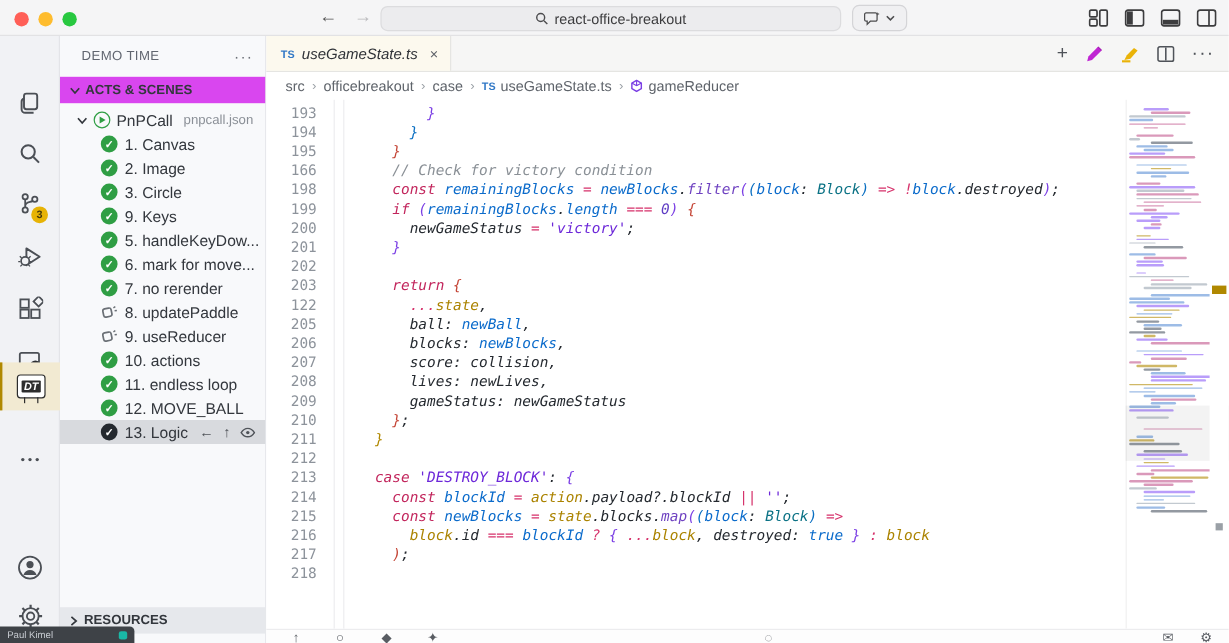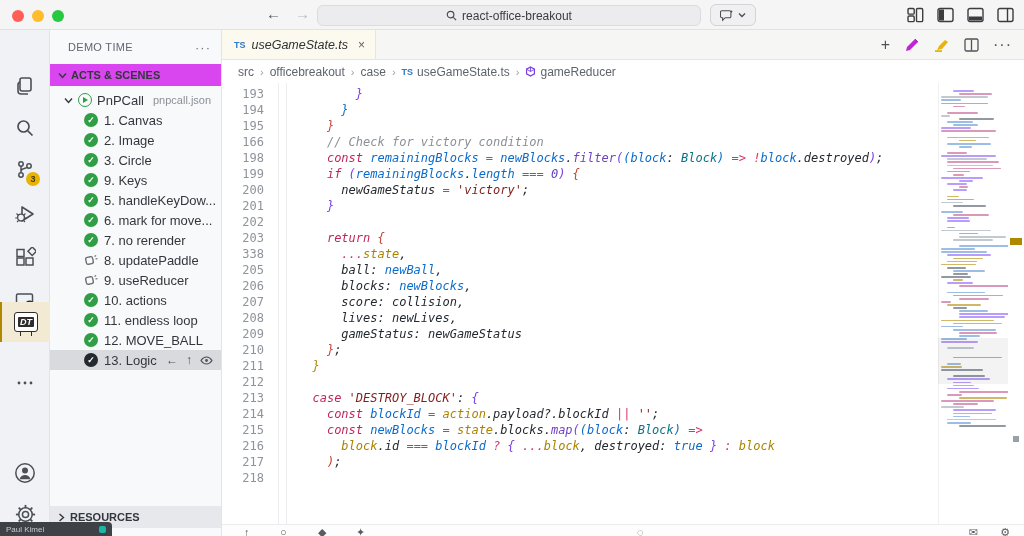--- a/index.html
+++ b/index.html
@@ -82,21 +82,21 @@
   .guide { position:absolute; top:0; bottom:0; width:1px; background:#ededef; }
   .code-line { display:flex; height:16px; line-height:16px; white-space:pre; }
   .code-line .num { width:42px; text-align:right; color:#8d939b; font-style:normal; flex:none; }
   .code-line .src { padding-left:34px; }
   .tok-kw  { color:#c2255c; }
   .tok-op  { color:#d6336c; }
   .tok-var { color:#0b6bcb; }
   .tok-param { color:#ab8300; }
   .tok-fn  { color:#6f42c1; }
   .tok-type{ color:#0b7285; }
-  .tok-str { color:#7f1d1d; }
+  .tok-str { color:#6d28d9; }
   .tok-num { color:#5f3dc4; }
   .tok-bool{ color:#0b6bcb; }
   .tok-com { color:#8a9096; }
   .tok-txt { color:#24292f; }
   .tok-pun { color:#24292f; }
   .tok-b1 { color:#c44536; }
   .tok-b2 { color:#7b3fe4; }
   .tok-b3 { color:#0a6fc2; }
   .tok-bg { color:#b08800; }
 
@@ -405,21 +405,21 @@
             <div class="code-line"><span class="num">193</span><span class="src">        <span class="tok-b2">}</span></span></div>
             <div class="code-line"><span class="num">194</span><span class="src">      <span class="tok-b3">}</span></span></div>
             <div class="code-line"><span class="num">195</span><span class="src">    <span class="tok-b1">}</span></span></div>
             <div class="code-line"><span class="num">166</span><span class="src">    <span class="tok-com">// Check for victory condition</span></span></div>
             <div class="code-line"><span class="num">198</span><span class="src">    <span class="tok-kw">const </span><span class="tok-var">remainingBlocks </span><span class="tok-op">= </span><span class="tok-var">newBlocks</span><span class="tok-pun">.</span><span class="tok-fn">filter</span><span class="tok-b2">(</span><span class="tok-b3">(</span><span class="tok-var">block</span><span class="tok-pun">: </span><span class="tok-type">Block</span><span class="tok-b3">) </span><span class="tok-op">=&gt; </span><span class="tok-op">!</span><span class="tok-var">block</span><span class="tok-pun">.</span><span class="tok-txt">destroyed</span><span class="tok-b2">)</span><span class="tok-pun">;</span></span></div>
             <div class="code-line"><span class="num">199</span><span class="src">    <span class="tok-kw">if </span><span class="tok-b2">(</span><span class="tok-var">remainingBlocks</span><span class="tok-pun">.</span><span class="tok-var">length </span><span class="tok-op">=== </span><span class="tok-num">0</span><span class="tok-b2">) </span><span class="tok-b1">{</span></span></div>
             <div class="code-line"><span class="num">200</span><span class="src">      <span class="tok-txt">newGameStatus </span><span class="tok-op">= </span><span class="tok-str">'victory'</span><span class="tok-pun">;</span></span></div>
             <div class="code-line"><span class="num">201</span><span class="src">    <span class="tok-b2">}</span></span></div>
             <div class="code-line"><span class="num">202</span><span class="src"></span></div>
             <div class="code-line"><span class="num">203</span><span class="src">    <span class="tok-kw">return </span><span class="tok-b1">{</span></span></div>
-            <div class="code-line"><span class="num">338</span><span class="src">      <span class="tok-op">...</span><span class="tok-param">state</span><span class="tok-pun">,</span></span></div>
+            <div class="code-line"><span class="num">122</span><span class="src">      <span class="tok-op">...</span><span class="tok-param">state</span><span class="tok-pun">,</span></span></div>
             <div class="code-line"><span class="num">205</span><span class="src">      <span class="tok-txt">ball</span><span class="tok-pun">: </span><span class="tok-var">newBall</span><span class="tok-pun">,</span></span></div>
             <div class="code-line"><span class="num">206</span><span class="src">      <span class="tok-txt">blocks</span><span class="tok-pun">: </span><span class="tok-var">newBlocks</span><span class="tok-pun">,</span></span></div>
             <div class="code-line"><span class="num">207</span><span class="src">      <span class="tok-txt">score</span><span class="tok-pun">: </span><span class="tok-txt">collision</span><span class="tok-pun">,</span></span></div>
             <div class="code-line"><span class="num">208</span><span class="src">      <span class="tok-txt">lives</span><span class="tok-pun">: </span><span class="tok-txt">newLives</span><span class="tok-pun">,</span></span></div>
             <div class="code-line"><span class="num">209</span><span class="src">      <span class="tok-txt">gameStatus</span><span class="tok-pun">: </span><span class="tok-txt">newGameStatus</span></span></div>
             <div class="code-line"><span class="num">210</span><span class="src">    <span class="tok-b1">}</span><span class="tok-pun">;</span></span></div>
             <div class="code-line"><span class="num">211</span><span class="src">  <span class="tok-bg">}</span></span></div>
             <div class="code-line"><span class="num">212</span><span class="src"></span></div>
             <div class="code-line"><span class="num">213</span><span class="src">  <span class="tok-kw">case </span><span class="tok-str">'DESTROY_BLOCK'</span><span class="tok-pun">: </span><span class="tok-b2">{</span></span></div>
             <div class="code-line"><span class="num">214</span><span class="src">    <span class="tok-kw">const </span><span class="tok-var">blockId </span><span class="tok-op">= </span><span class="tok-param">action</span><span class="tok-pun">.</span><span class="tok-txt">payload</span><span class="tok-pun">?.</span><span class="tok-txt">blockId </span><span class="tok-op">|| </span><span class="tok-str">''</span><span class="tok-pun">;</span></span></div>

